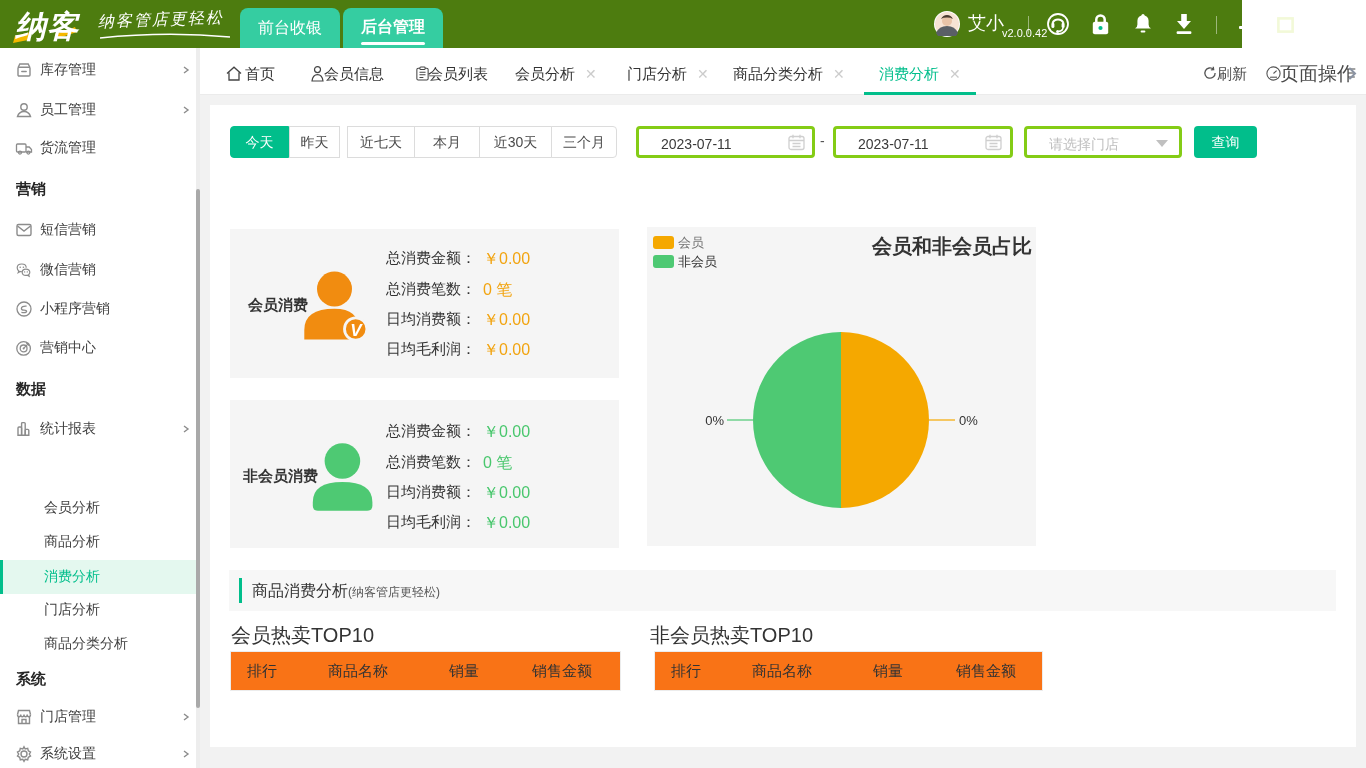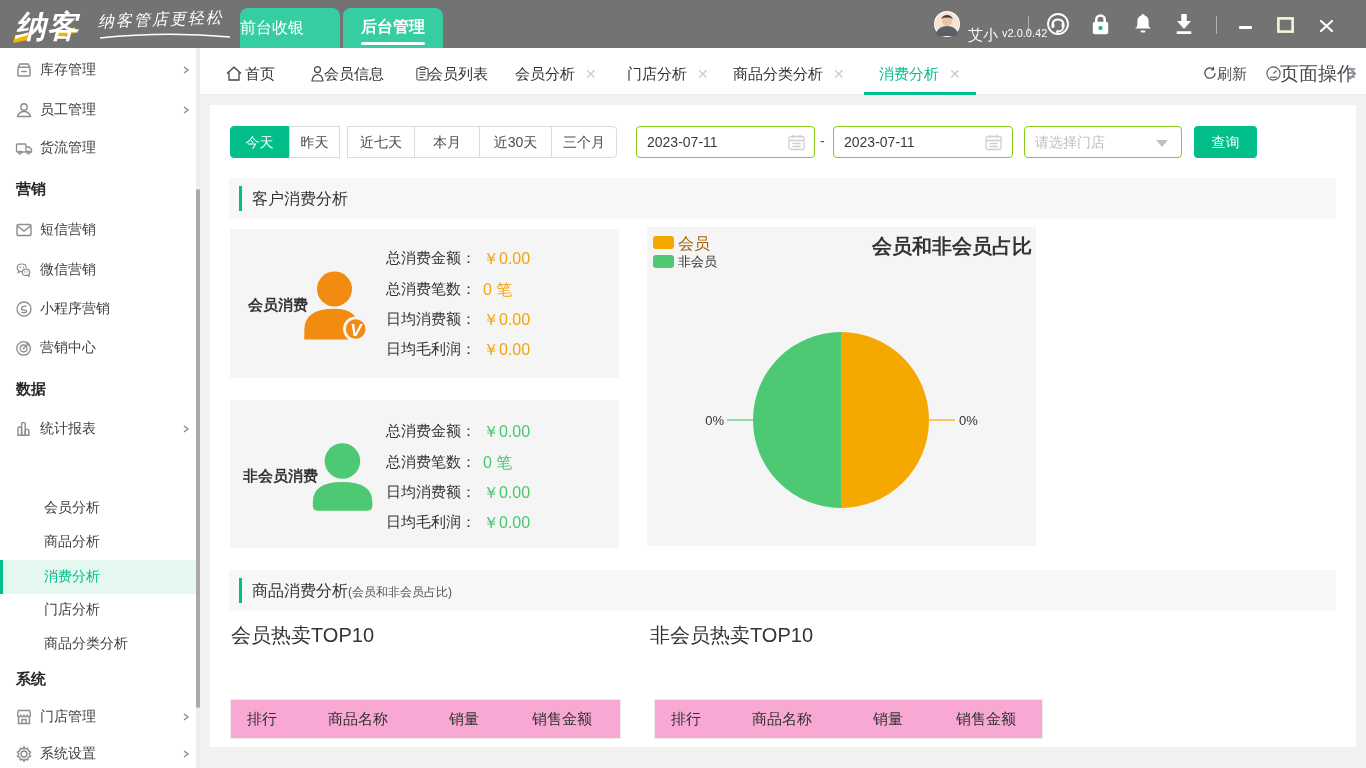--- a/index.html
+++ b/index.html
@@ -1,24 +1,24 @@
 <!DOCTYPE html>
 <html><head>
 <meta charset="utf-8">
 <style>
 * { margin:0; padding:0; box-sizing:border-box; }
 html,body { width:1366px; height:768px; overflow:hidden; font-family:"Liberation Sans",sans-serif; background:#fff; }
 .abs { position:absolute; }
 
-#header { position:absolute; left:0; top:0; width:1366px; height:48px; background:#737373; }
+#header { position:absolute; left:0; top:0; width:1242px; height:48px; background:#4d7c0f; }
 .logo { position:absolute; left:15px; top:6px; color:#fff; font-size:31px; font-weight:bold; font-style:italic; letter-spacing:1px; }
-.tab1 { position:absolute; left:240px; top:8px; width:100px; height:40px; background:#35cda1; border-radius:8px 8px 0 0; color:#fff; font-size:16px; line-height:40px; }
+.tab1 { position:absolute; left:240px; top:8px; width:100px; height:40px; background:#35cda1; border-radius:8px 8px 0 0; color:#fff; font-size:16px; text-align:center; line-height:40px; }
 .tab2 { position:absolute; left:343px; top:8px; width:100px; height:40px; background:#35cda1; border-radius:8px 8px 0 0; color:#fff; font-size:16px; font-weight:bold; text-align:center; line-height:38px; }
 .tab2u { position:absolute; left:361px; top:42px; width:64px; height:3px; background:#fff; border-radius:2px; }
-.uname { position:absolute; left:968px; top:26px; color:#fff; font-size:15px; }
+.uname { position:absolute; left:968px; top:11px; color:#fff; font-size:18px; }
 .uver { position:absolute; left:968px; top:27px; color:#fff; font-size:11px;margin-left:34px; }
 .hsep { position:absolute; top:16px; width:1px; height:18px; background:rgba(255,255,255,0.45); }
 
 #sidebar { position:absolute; left:0; top:48px; width:200px; height:720px; background:#fff; }
 .mitem { position:absolute; left:0; width:200px; height:40px; }
 .mitem .txt { position:absolute; left:40px; top:50%; transform:translateY(-50%); font-size:14px; color:#404040; }
 .mitem .ico { position:absolute; left:15px; top:50%; transform:translateY(-50%); width:18px; height:18px; }
 .mitem .arr { position:absolute; left:182px; top:50%; transform:translateY(-50%); width:8px; height:8px; }
 .mhead { position:absolute; left:16px; font-size:15px; font-weight:bold; color:#262626; }
 .msub { position:absolute; left:0; width:196px; height:34px; }
@@ -28,30 +28,30 @@
 
 #navrow { position:absolute; left:200px; top:48px; width:1166px; height:47px; background:#fff; border-bottom:1px solid #ebebeb; }
 .nitem { position:absolute; top:0; height:46px; line-height:51px; font-size:15px; color:#333; }
 .nx { display:inline-block; color:#ccc; font-size:14px; margin-left:10px; }
 
 #page { position:absolute; left:200px; top:95px; width:1166px; height:673px; background:#f2f2f2; }
 #panel { position:absolute; left:210px; top:105px; width:1146px; height:642px; background:#fff; }
 
 .fbtn { position:absolute; top:21px; height:32px; background:#fff; border:1px solid #dcdcdc; color:#4a4a4a; font-size:14px; text-align:center; line-height:30px; }
 .fbtn.on { background:#01be8b; border-color:#01be8b; color:#fff; }
-.dinput { position:absolute; top:21px; height:32px; background:#fff; border:1px solid #84cc16; border-radius:4px; font-size:14px; color:#3a3a3a; line-height:31px; padding-left:10px; }
+.dinput { position:absolute; top:21px; height:32px; background:#fff; border:3px solid #84cc16; border-radius:4px; font-size:14px; color:#3a3a3a; line-height:31px; padding-left:22px; }
 .band { position:absolute; left:19px; width:1107px; height:41px; background:#f7f7f7; }
 .band .gbar { position:absolute; left:10px; top:8px; width:3px; height:25px; background:#01be8b; }
 .band .btxt { position:absolute; left:23px; top:50%; transform:translateY(-50%); font-size:16px; color:#333; }
 .card { position:absolute; left:20px; width:389px; background:#f5f5f5; }
 .clabel { position:absolute; font-size:15px; font-weight:bold; color:#333; }
 .crow { position:absolute; font-size:15px; color:#333; }
 .cval-o { color:#f2a410; white-space:nowrap; font-size:16px; }
 .cval-g { color:#49c76d; white-space:nowrap; font-size:16px; }
-.thead { position:absolute; top:546px; height:40px; background:#f9a8d4; border:1px solid #ececec;margin-top:48px; }
+.thead { position:absolute; top:546px; height:40px; background:#f97316; border:1px solid #ececec; }
 .thead span { position:absolute; top:0; line-height:38px; font-size:15px; color:#333; }
 .tlabel { position:absolute; top:517px; font-size:20px; color:#333; }
 </style>
 </head>
 <body>
 <div id="header">
   <svg class="abs" style="left:13px;top:26px" width="75" height="18" viewBox="0 0 75 18">
       <path d="M2 10 L 18 6 L 15 14 L 0 17 Z" fill="#f5b800"></path>
       <path d="M42 8 Q 52 6 62 1 L 64 6 Q 53 10 43 12 Z" fill="#f5b800"></path>
     </svg>
@@ -317,24 +317,20 @@
         <rect x="1" y="2.5" width="15" height="13" rx="2"></rect>
         <path d="M1 6.5 h 15 M5 0.8 v 3.4 M12 0.8 v 3.4 M4.5 9.5 h 8 M4.5 12.5 h 8"></path>
       </g>
     </svg>
   <div class="dinput" style="left:814px;width:158px;color:#bfbfbf">请选择门店</div>
   <svg class="abs" style="left:946px;top:35px" width="12" height="7" viewBox="0 0 12 7">
       <path d="M0 0 L 6 7 L 12 0 Z" fill="#c0c0c0"></path>
     </svg>
   <div class="abs" style="left:984px;top:21px;width:63px;height:32px;background:#01be8b;border-radius:4px;color:#fff;font-size:14px;text-align:center;line-height:32px">查询</div>
 
-  <div class="band" style="top:73px">
-      <div class="gbar"></div>
-      <div class="btxt">客户消费分析</div>
-    </div>
 
   <div class="card" style="top:124px;height:149px">
     <div class="clabel" style="left:18px;top:67px">会员消费</div>
     <svg class="abs" style="left:73px;top:41px" width="70" height="75" viewBox="0 0 70 75">
       <circle cx="31.5" cy="19" r="17.5" fill="#f18c10"></circle>
       <path d="M 1.3 69.4 L 1.3 60 Q 1.3 38.8 31.5 38.8 Q 56 38.8 56 60 L 56 69.4 Q 45 69.6 30 69.6 Q 10 69.6 1.3 69.4 Z" fill="#f18c10"></path>
       <circle cx="52.7" cy="59" r="11.2" fill="#f18c10" stroke="#f5f5f5" stroke-width="2.8"></circle>
       <text x="53" y="65.5" font-size="17" font-weight="bold" font-style="italic" fill="#fff" text-anchor="middle" font-family="Liberation Sans,sans-serif">V</text>
     </svg>
     <div class="crow" style="left:156px;top:20px">总消费金额：<span class="cval-o abs" style="left:97px">￥0.00</span></div>
@@ -350,37 +346,37 @@
       <path d="M 0.8 60 Q 0.8 40 30.4 40 Q 60.4 40 60.4 60 L 60.4 64 Q 60.4 68.8 55 68.8 L 6 68.8 Q 0.8 68.8 0.8 64 Z" fill="#4ec973"></path>
     </svg>
     <div class="crow" style="left:156px;top:22px">总消费金额：<span class="cval-g abs" style="left:97px">￥0.00</span></div>
     <div class="crow" style="left:156px;top:53px">总消费笔数：<span class="cval-g abs" style="left:97px">0 笔</span></div>
     <div class="crow" style="left:156px;top:83px">日均消费额：<span class="cval-g abs" style="left:97px">￥0.00</span></div>
     <div class="crow" style="left:156px;top:113px">日均毛利润：<span class="cval-g abs" style="left:97px">￥0.00</span></div>
   </div>
 
   <div class="card" style="left:437px;top:122px;width:389px;height:319px">
     <div class="abs" style="left:6px;top:9px;width:21px;height:13px;background:#f5a800;border-radius:3px"></div>
-    <div class="abs" style="left:31px;top:7px;font-size:16px;color:#a16207">会员</div>
+    <div class="abs" style="left:31px;top:7px;font-size:13px;color:#737373">会员</div>
     <div class="abs" style="left:6px;top:28px;width:21px;height:13px;background:#4ec973;border-radius:3px"></div>
     <div class="abs" style="left:31px;top:26px;font-size:13px;color:#333">非会员</div>
     <div class="abs" style="left:163px;top:6px;width:222px;font-size:20px;font-weight:bold;color:#333;text-align:right">会员和非会员占比</div>
     <svg class="abs" style="left:0;top:0" width="389" height="319" viewBox="0 0 389 319">
       <path d="M194 105 A 88 88 0 0 1 194 281 Z" fill="#f5a800"></path>
       <path d="M194 281 A 88 88 0 0 1 194 105 Z" fill="#4ec973"></path>
       <path d="M106 193 H 80" stroke="#4ec973" stroke-width="1.2"></path>
       <path d="M282 193 H 308" stroke="#f5a800" stroke-width="1.2"></path>
       <text x="77" y="198" font-size="13" fill="#333" text-anchor="end">0%</text>
       <text x="312" y="198" font-size="13" fill="#333">0%</text>
     </svg>
   </div>
 
   <div class="band" style="top:465px">
       <div class="gbar"></div>
-      <div class="btxt">商品消费分析<span style="font-size:12px;color:#555">(会员和非会员占比)</span></div>
+      <div class="btxt">商品消费分析<span style="font-size:12px;color:#555">(纳客管店更轻松)</span></div>
     </div>
   <div class="tlabel" style="left:21px">会员热卖TOP10</div>
   <div class="tlabel" style="left:440px">非会员热卖TOP10</div>
   <div class="thead" style="left:20px;width:391px">
     <span style="left:16px">排行</span>
       <span style="left:97px">商品名称</span>
       <span style="left:218px">销量</span>
       <span style="left:301px">销售金额</span>
   </div>
   <div class="thead" style="left:444px;width:389px">

